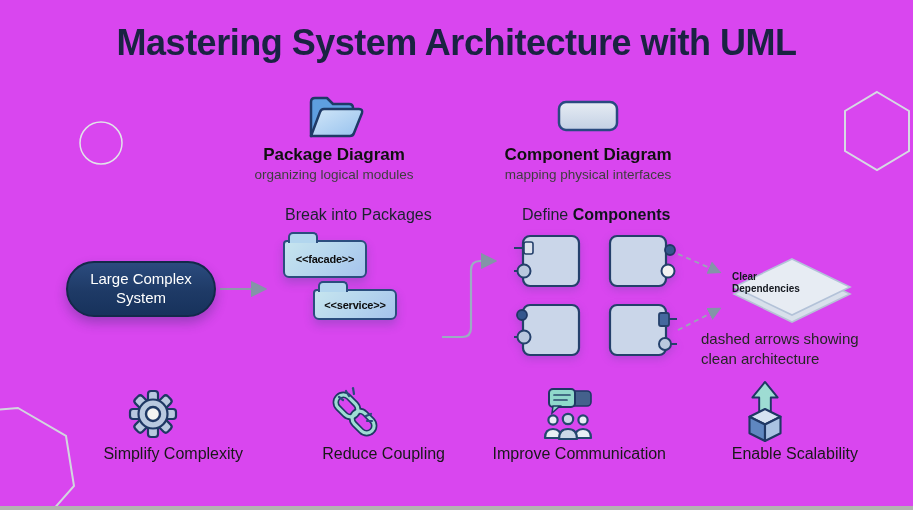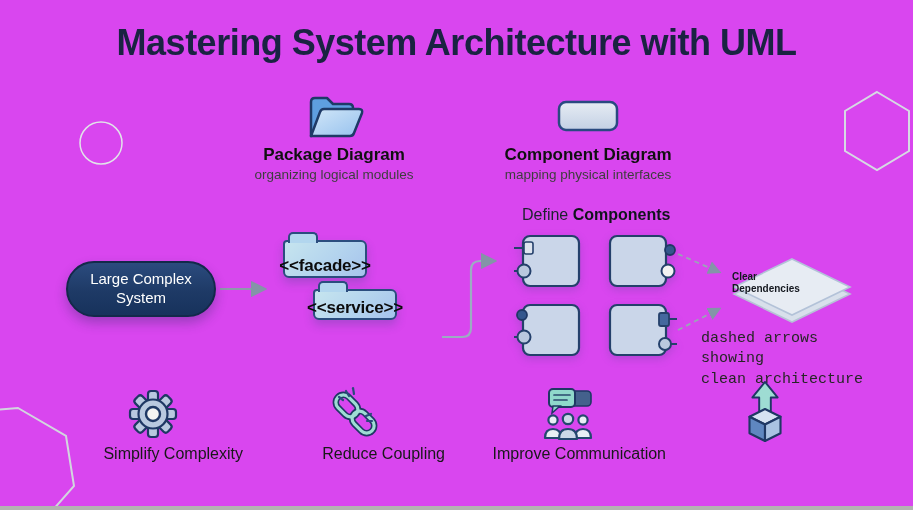--- a/index.html
+++ b/index.html
@@ -31,22 +31,22 @@
   .pill{position:absolute;left:66px;top:261px;width:150px;height:56px;z-index:2;
         background:linear-gradient(180deg,#2b4b7e 0%,#1e3a66 55%,#17325c 100%);
         border:2px solid #13294a;border-radius:29px;box-sizing:border-box;
         display:flex;align-items:center;justify-content:center;text-align:center;
         color:#ffffff;font-size:15px;font-weight:400;line-height:1.25;padding:0 18px;
         box-shadow:0 6px 12px rgba(20,40,80,.30);}
 
   
   .pkg{position:absolute;box-sizing:border-box;border:2px solid #2b4d7e;border-radius:4px 6px 6px 6px;
        background:linear-gradient(135deg,#c6e5ee 0%,#b4d4ee 55%,#a6c3ec 100%);
-       display:flex;align-items:flex-end;justify-content:center;
-       font-size:17px;font-weight:700;color:#0c0c0c;letter-spacing:-0.2px;
+       display:flex;align-items:center;justify-content:center;
+       font-size:11px;font-weight:700;color:#0c0c0c;letter-spacing:-0.2px;
        box-shadow:0 5px 10px rgba(40,70,120,.25);}
   .pkg::before{content:"";position:absolute;top:-10px;left:3px;width:30px;height:11px;
        background:#b2d6ee;border:2px solid #2b4d7e;border-bottom:none;
        border-radius:5px 5px 0 0;box-sizing:border-box;}
 
   
   .comp{position:absolute;z-index:2;filter:drop-shadow(0 3px 4px rgba(40,70,120,.22));}
   .cbody{fill:#cad6e9;stroke:#24406b;stroke-width:2.2;}
   .stem{stroke:#24406b;stroke-width:2;}
   .cport-light{fill:#dde4ee;stroke:#24406b;stroke-width:1.6;}
@@ -55,21 +55,21 @@
   .cball{fill:#33568c;stroke:#1f3864;stroke-width:1.8;}
   .cport-dark{fill:#44689e;stroke:#24406b;stroke-width:1.8;}
 
   
   .diamond-svg{position:absolute;left:732px;top:255px;z-index:2;}
   .diamond-text{position:absolute;left:732px;top:271px;width:120px;z-index:3;
         font-size:10px;font-weight:700;color:#14181f;line-height:1.18;}
 
   
   .annotation{position:absolute;left:701px;top:329px;width:170px;z-index:2;
-        font-size:15px;color:#262626;line-height:1.35;font-family:Liberation Mono, monospace;}
+        font-size:15px;color:#262626;line-height:1.35;}
 
   
   .benefit{position:absolute;top:384px;text-align:right;z-index:2;}
   .benefit-iconwrap{height:58px;display:flex;align-items:flex-end;justify-content:center;}
   .benefit-label{font-size:16px;color:#181818;margin-top:3px;white-space:nowrap;}
 </style>
 </head>
 <body>
 
 <div class="canvas">
@@ -123,20 +123,21 @@
         <path d="M10,48 V14 Q10,10 14,10 H26 L32,16 H48 Q52,16 52,20 V34 L10,48 Z" fill="#5e9fe0" stroke="#1e3a66" stroke-width="2.5" stroke-linejoin="round"></path>
         <path d="M10,48 L19,24 Q20,21 23,21 L58,21 Q62,21 61,25 L53,45 Q52,48 49,48 Z" fill="url(#flapG)" stroke="#1e3a66" stroke-width="2.5" stroke-linejoin="round"></path>
       </svg>
     </div>
     <div class="legend-label">Package Diagram</div>
     <div class="legend-sub">organizing logical modules</div>
   </div>
 
   <div class="pill">Large Complex System</div>
 
+  <div class="sec-heading" style="left:285px;top:206px;">Break into Packages</div>
   <div class="pkg z2" style="left:283px;top:240px;width:84px;height:38px;">
     <span>&lt;&lt;facade&gt;&gt;</span>
   </div>
   <div class="pkg" style="left:313px;top:289px;width:84px;height:31px;z-index:3;">
     <span>&lt;&lt;service&gt;&gt;</span>
   </div>
 
   <div class="sec-heading" style="left:522px;top:206px;">
     <span>Define </span><b>Components</b>
   </div>
@@ -248,15 +249,16 @@
     <div class="benefit-iconwrap">
       <svg width="56" height="62" viewBox="0 0 56 64">
         <polygon points="28,2 41,18 34,18 34,36 22,36 22,18 15,18" fill="#9edcd3" stroke="#1f3864" stroke-width="2" stroke-linejoin="round"></polygon>
         <g stroke="#1f3864" stroke-width="2.2" stroke-linejoin="round">
           <polygon points="28,30 44,38 28,46 12,38" fill="#d6e2f2"></polygon>
           <polygon points="12,38 28,46 28,63 12,55" fill="#5f87c0"></polygon>
           <polygon points="44,38 28,46 28,63 44,55" fill="#a9c2e2"></polygon>
         </g>
       </svg>
     </div>
+    <div class="benefit-label">Enable Scalability</div>
   </div>
 
 </div>
 
 </body></html>

